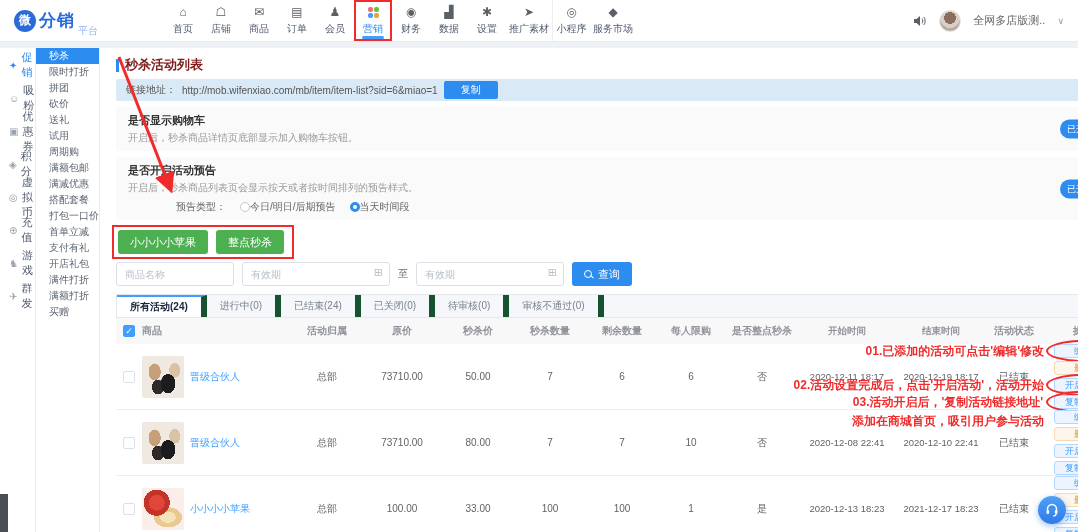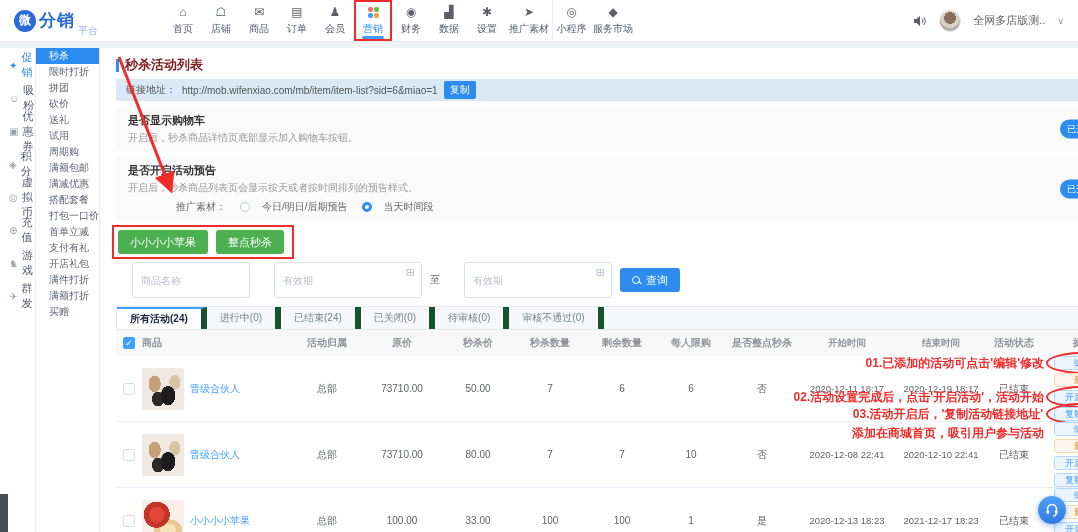--- a/index.html
+++ b/index.html
@@ -36,38 +36,38 @@
   .side2{width:68px;background:#fff;border-right:1px solid #ececec;}
   .s2-item{height:16px;line-height:16px;padding-left:13px;font-size:10px;color:#5c6570;cursor:pointer;white-space:nowrap;}
   .s2-item.active{background:#2d8cf0;color:#fff;}
 
   
   .main{flex:1;padding:0 16px;position:relative;background:#fff;}
   .page-title{display:flex;align-items:center;gap:6px;height:22px;margin-top:6px;}
   .title-bar{width:3px;height:13px;background:#2d8cf0;}
   .title-text{font-size:13px;font-weight:bold;color:#7f1d1d;}
   .link-banner{position:relative;display:flex;align-items:center;height:22px;background:#d9eaf6;border-radius:2px;margin-top:3px;padding:0 10px;font-size:10px;color:#555;gap:6px;}
-  .copy-btn{background:#2d8cf0;color:#fff;border:none;font-size:10px;padding:2px 6px;border-radius:2px;cursor:pointer;}
+  .copy-btn{background:#2d8cf0;color:#fff;border:none;font-size:10px;padding:2px 17px;border-radius:2px;cursor:pointer;}
   .setting-card{position:relative;background:#fafafa;margin-top:6px;padding:6px 12px;}
   .set-title{font-size:11px;font-weight:bold;color:#333;}
   .set-desc{font-size:10px;color:#999;margin-top:3px;}
   .radio-row{display:flex;align-items:center;margin-top:5px;font-size:10px;color:#666;gap:14px;}
   .radio-label{margin-left:48px;color:#666;}
-  .radio{display:flex;align-items:center;gap:12px;cursor:pointer;}
+  .radio{display:flex;align-items:center;gap:0;cursor:pointer;}
   .rdot{width:10px;height:10px;border-radius:50%;border:1px solid #c6cbd2;background:#fff;}
   .radio.sel .rdot{border:3px solid #2d8cf0;}
   .toggle{position:absolute;right:14px;top:50%;transform:translateY(-50%);width:52px;height:19px;border-radius:10px;background:#2d8cf0;color:#fff;font-size:9px;display:flex;align-items:center;padding-left:7px;cursor:pointer;}
   .toggle::after{content:"";position:absolute;right:2px;top:2px;width:15px;height:15px;border-radius:50%;background:#fff;}
 
   .green-wrap{position:relative;display:inline-flex;gap:8px;margin-top:10px;margin-left:2px;}
   .green-btn{background:#4caf50;color:#fff;border:none;font-size:11px;height:24px;padding:0 12px;border-radius:3px;cursor:pointer;}
   .green-box{position:absolute;left:-6px;top:-5px;right:-10px;bottom:-5px;border:2px solid #f12b2b;pointer-events:none;}
 
   .filter-row{display:flex;align-items:center;gap:8px;margin-top:8px;}
-  .f-input{height:36px;border:1px solid #dcdfe6;border-radius:3px;font-size:10px;padding:0 8px;color:#606266;margin-left:16px;}
+  .f-input{height:24px;border:1px solid #dcdfe6;border-radius:3px;font-size:10px;padding:0 8px;color:#606266;}
   .f-input::placeholder{color:#b8bfc9;}
   .f-name{width:118px;}
   .f-date-wrap{position:relative;}
   .f-date{width:148px;padding-right:36px;}
   .cal-ico{position:absolute;right:7px;top:4px;font-size:11px;color:#b8bfc9;pointer-events:none;}
   .to-sep{font-size:10px;color:#666;}
   .search-btn{display:flex;align-items:center;gap:5px;background:#2d8cf0;color:#fff;border:none;height:24px;padding:0 12px;border-radius:3px;font-size:11px;cursor:pointer;}
   .lens{position:relative;width:9px;height:9px;}
   .lens::before{content:"";position:absolute;left:0;top:0;width:6px;height:6px;border:1.4px solid #fff;border-radius:50%;}
   .lens::after{content:"";position:absolute;left:6px;top:6px;width:3.5px;height:1.4px;background:#fff;transform:rotate(45deg);}
@@ -260,21 +260,21 @@
       <div class="setting-card">
         <div class="set-title">是否显示购物车</div>
         <div class="set-desc">开启后，秒杀商品详情页底部显示加入购物车按钮。</div>
         <span class="toggle">已开启</span>
       </div>
 
       <div class="setting-card">
         <div class="set-title">是否开启活动预告</div>
         <div class="set-desc">开启后，秒杀商品列表页会显示按天或者按时间排列的预告样式。</div>
         <div class="radio-row">
-          <span class="radio-label">推广素材：</span>
+          <span class="radio-label">预告类型：</span>
           <span class="radio">
               <span class="rdot"></span>
               <span>今日/明日/后期预告</span>
             </span>
           <span class="radio sel">
               <span class="rdot"></span>
               <span>当天时间段</span>
             </span>
         </div>
         <span class="toggle">已开启</span>

